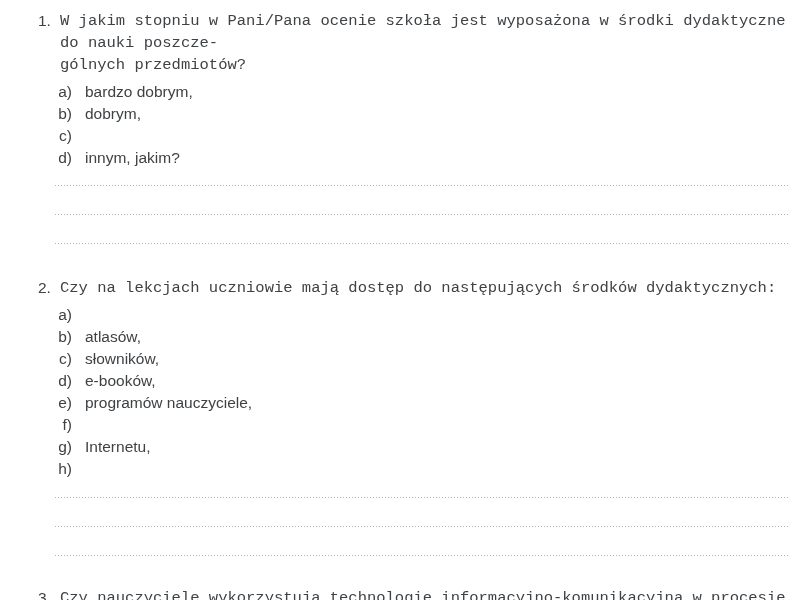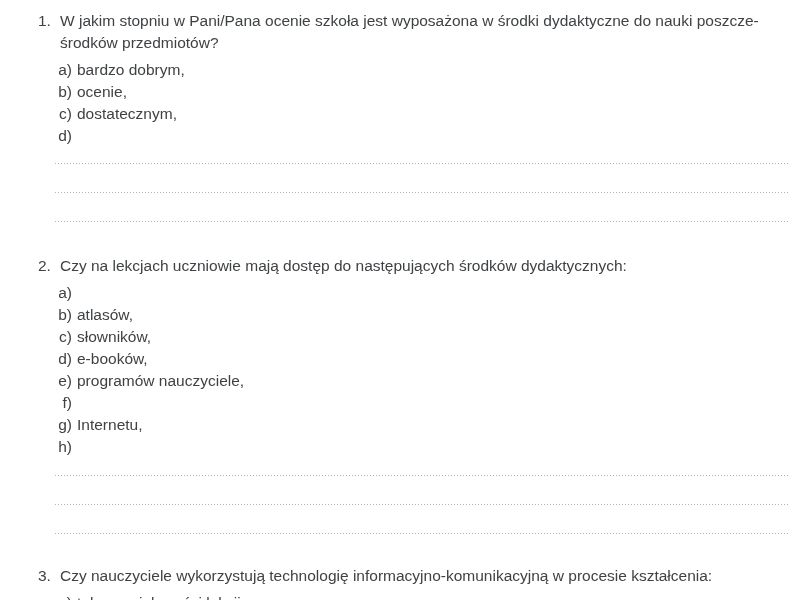--- a/index.html
+++ b/index.html
@@ -9,27 +9,27 @@
     overflow: hidden;
     font-family: "Liberation Sans", "DejaVu Sans", sans-serif;
     font-size: 15.5px;
     line-height: 22px;
     color: #3f4245;
   }
   .doc { padding: 10px 10px 0 38px; }
 
   .question { display: flex; }
   .qnum { flex: none; width: 22px; }
-  .qtext { flex: 1; }
+  .qtext { flex: 1; font-family: Liberation Mono, monospace; }
   .qline { display: block; }
 
   .options { margin-top: 5px; margin-left: 19px; }
   .option { display: flex; }
   .opt-letter { flex: none; min-width: 15px; text-align: right; }
-  .opt-text { margin-left: 5px; }
+  .opt-text { margin-left: 13px; }
 
   .answer-lines { margin-left: 17px; margin-right: 1px; }
   .answer-lines.after-q1 { margin-top: 16px; }
   .answer-lines.after-q2 { margin-top: 17px; }
   .dotline {
     height: 1px;
     background-image: repeating-linear-gradient(to right, #b3b3b3 0 1px, transparent 1px 3px);
   }
   .dotline + .dotline { margin-top: 28px; }
 
@@ -39,38 +39,38 @@
 </head>
 <body>
 
 <div class="doc">
 
   <div class="q1-block">
     <div class="question">
       <span class="qnum">1.</span>
       <span class="qtext">
         <span class="qline">W jakim stopniu w Pani/Pana ocenie szkoła jest wyposażona w środki dydaktyczne do nauki poszcze-</span>
-        <span class="qline">środków przedmiotów?</span>
+        <span class="qline">gólnych przedmiotów?</span>
       </span>
     </div>
     <div class="options">
       <div class="option">
         <span class="opt-letter">a)</span>
         <span class="opt-text">bardzo dobrym,</span>
       </div>
       <div class="option">
         <span class="opt-letter">b)</span>
-        <span class="opt-text">ocenie,</span>
+        <span class="opt-text">dobrym,</span>
       </div>
       <div class="option">
         <span class="opt-letter">c)</span>
-        <span class="opt-text">dostatecznym,</span>
       </div>
       <div class="option">
         <span class="opt-letter">d)</span>
+        <span class="opt-text">innym, jakim?</span>
       </div>
     </div>
     <div class="answer-lines after-q1">
       <div class="dotline"></div>
       <div class="dotline"></div>
       <div class="dotline"></div>
     </div>
   </div>
 
   <div class="q2-block">

